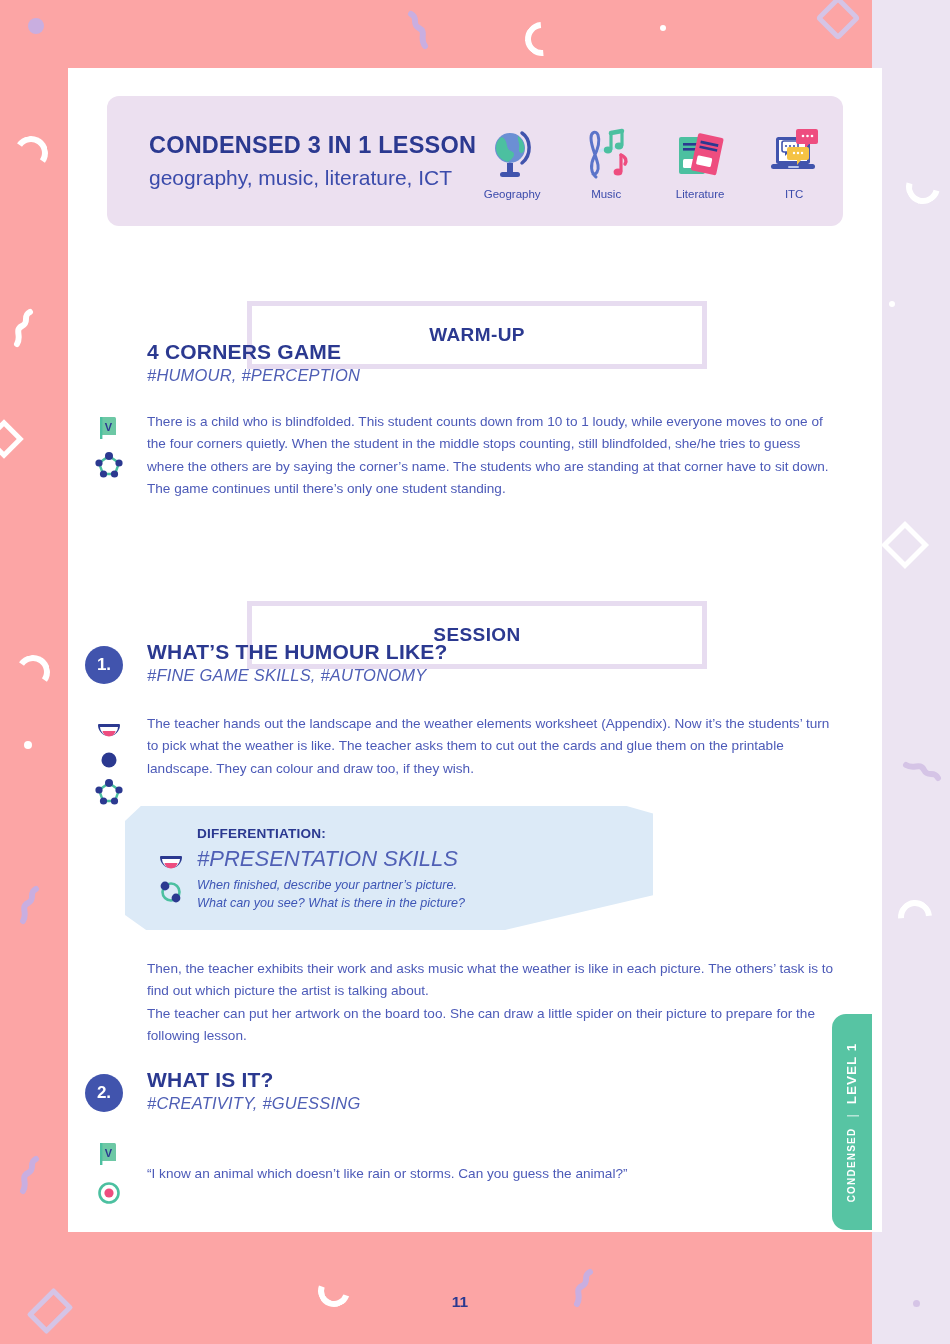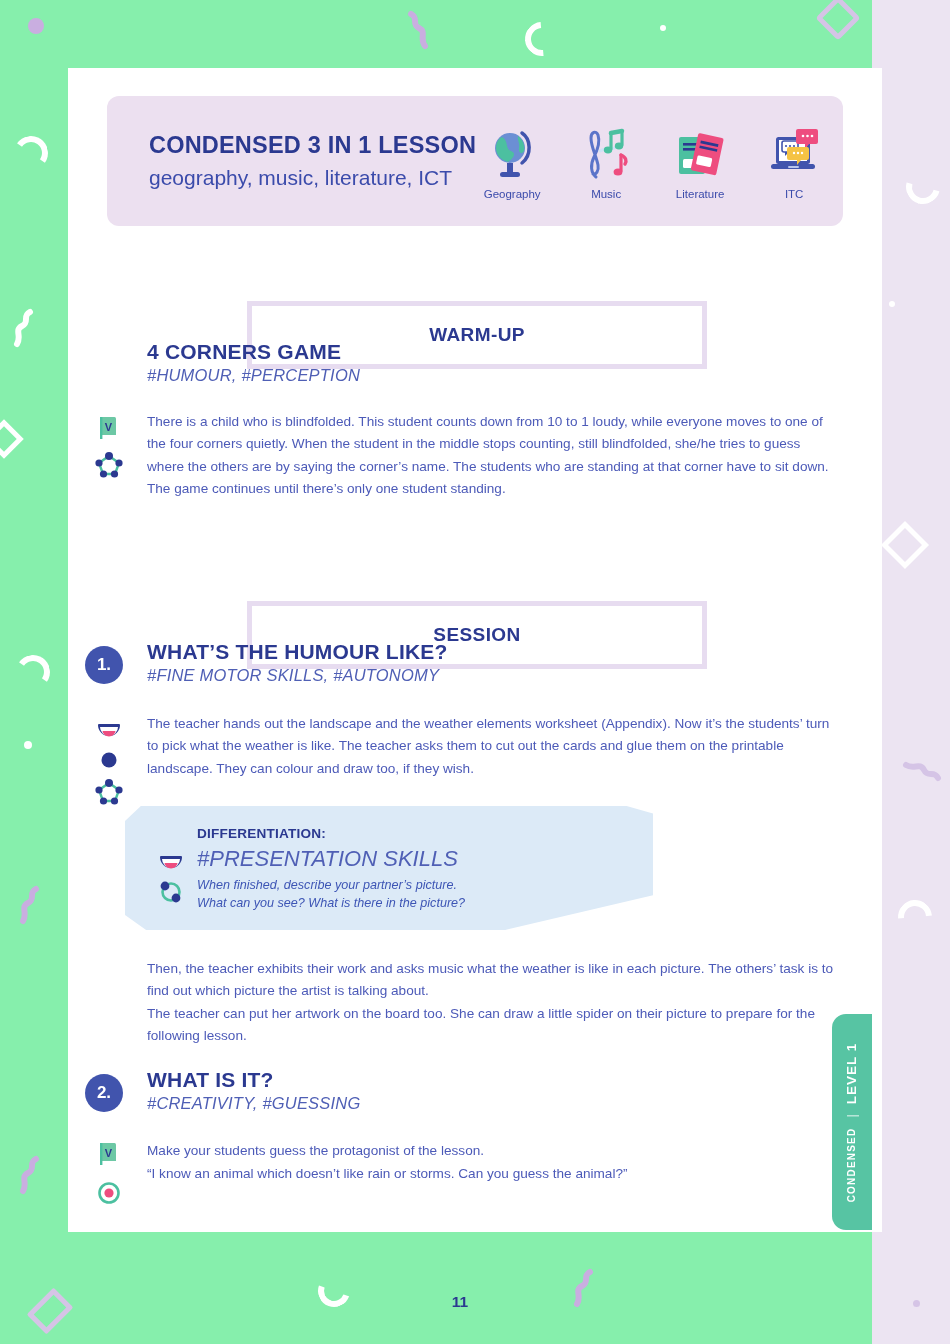--- a/index.html
+++ b/index.html
@@ -2,21 +2,21 @@
 <html><head>
 <meta charset="utf-8">
 <style>
   * { box-sizing: border-box; margin: 0; padding: 0; }
   html, body {
     width: 950px; height: 1344px;
     font-family: "Liberation Sans", sans-serif;
     background: #ece4f2;
     overflow: hidden;
   }
-  .page { position: relative; width: 872px; height: 1344px; background: #86efac; }
+  .page { position: relative; width: 872px; height: 1344px; background: #fca5a5; }
 
   
   .deco { position: absolute; pointer-events: none; }
   .deco-dot { border-radius: 50%; }
   .crescent {
     border-radius: 50%;
     border: 6px solid #ffffff;
     border-right-color: transparent;
     border-top-color: transparent;
   }
@@ -295,21 +295,21 @@
     </div>
 
     <div class="body-text" style="left:79px;top:343px;width:688px;">There is a child who is blindfolded. This student counts down from 10 to 1 loudy, while everyone moves to one of the four corners quietly. When the student in the middle stops counting, still blindfolded, she/he tries to guess where the others are by saying the corner’s name. The students who are standing at that corner have to sit down. The game continues until there’s only one student standing.</div>
 
     <div class="section-box" style="top:485px;">
       <span>SESSION</span>
     </div>
 
     <div class="num-badge" style="left:17px;top:578px;">1.</div>
     <div class="act-title" style="left:79px;top:572px;">WHAT’S THE HUMOUR LIKE?</div>
-    <div class="act-tags" style="left:79px;top:598px;">#FINE MOTOR SKILLS, #AUTONOMY</div>
+    <div class="act-tags" style="left:79px;top:598px;">#FINE GAME SKILLS, #AUTONOMY</div>
 
     <div class="icon-col" style="left:27px;top:646px;gap:4px;">
       <svg class="ico" viewBox="0 0 28 28">
         <path d="M4 10 h20 a1 1 0 0 1 1 1 a11 11 0 0 1 -22 0 a1 1 0 0 1 1 -1 z" fill="#2b3990"></path>
         <path d="M5 13 h18 a9 9 0 0 1 -18 0 z" fill="#ffffff"></path>
         <path d="M7.5 17 h13 a6.6 6.6 0 0 1 -13 0 z" fill="#ee4d7f"></path>
       </svg>
       <svg class="ico" viewBox="0 0 28 28">
         <circle cx="14" cy="14" r="7.5" fill="#2b3990"></circle>
       </svg>
@@ -358,21 +358,20 @@
         <rect x="5" y="20" width="16" height="4" fill="#ffffff"></rect>
         <rect x="5" y="2" width="2.4" height="22" fill="#4cc0a0"></rect>
         <text x="13.5" y="16" text-anchor="middle" font-family="Liberation Sans, sans-serif" font-size="11" font-weight="bold" fill="#2b3990">V</text>
       </svg>
       <svg class="ico" viewBox="0 0 28 28">
         <circle cx="14" cy="14" r="9.5" fill="none" stroke="#4cc0a0" stroke-width="2.6"></circle>
         <circle cx="14" cy="14" r="4.6" fill="#ee4d7f"></circle>
       </svg>
     </div>
 
-    <div class="body-text" style="left:79px;top:1072px;width:690px;">Make your students guess the protagonist of the lesson.</div>
     <div class="body-text" style="left:79px;top:1095px;width:690px;">“I know an animal which doesn’t like rain or storms. Can you guess the animal?”</div>
 
   </div>
 
   <div class="level-tab">
     <div class="level-inner">
       <span class="level-sub">CONDENSED</span>
       <span class="level-div">|</span>
       <span class="level-main">LEVEL 1</span>
     </div>

